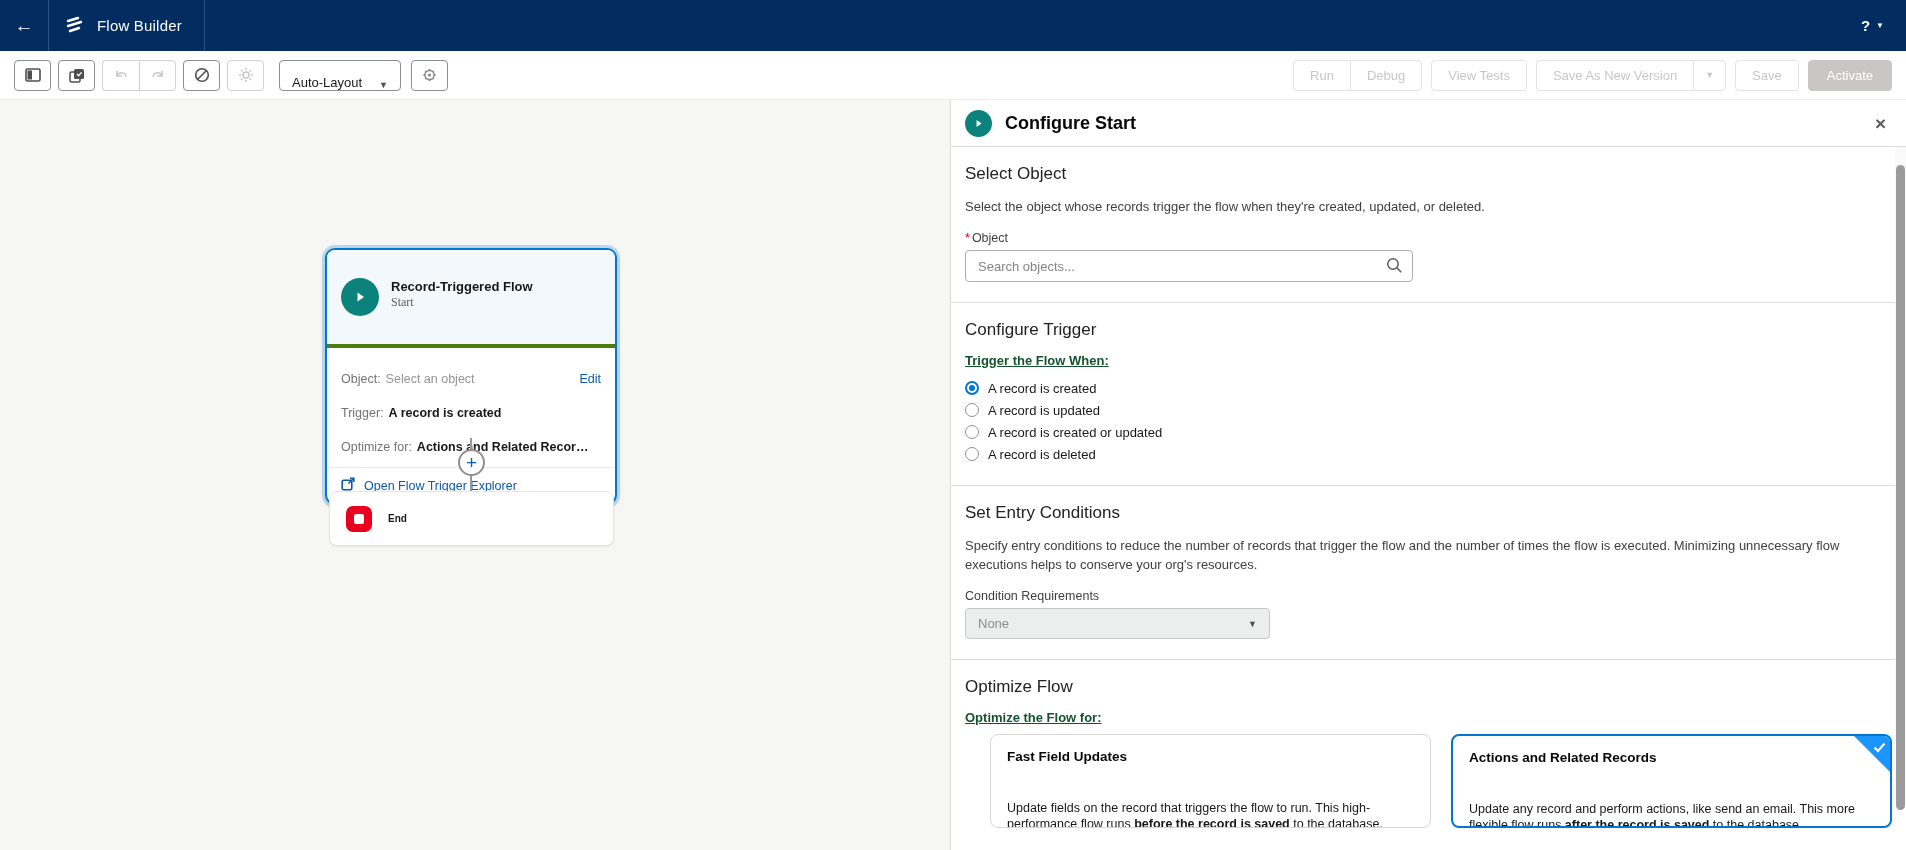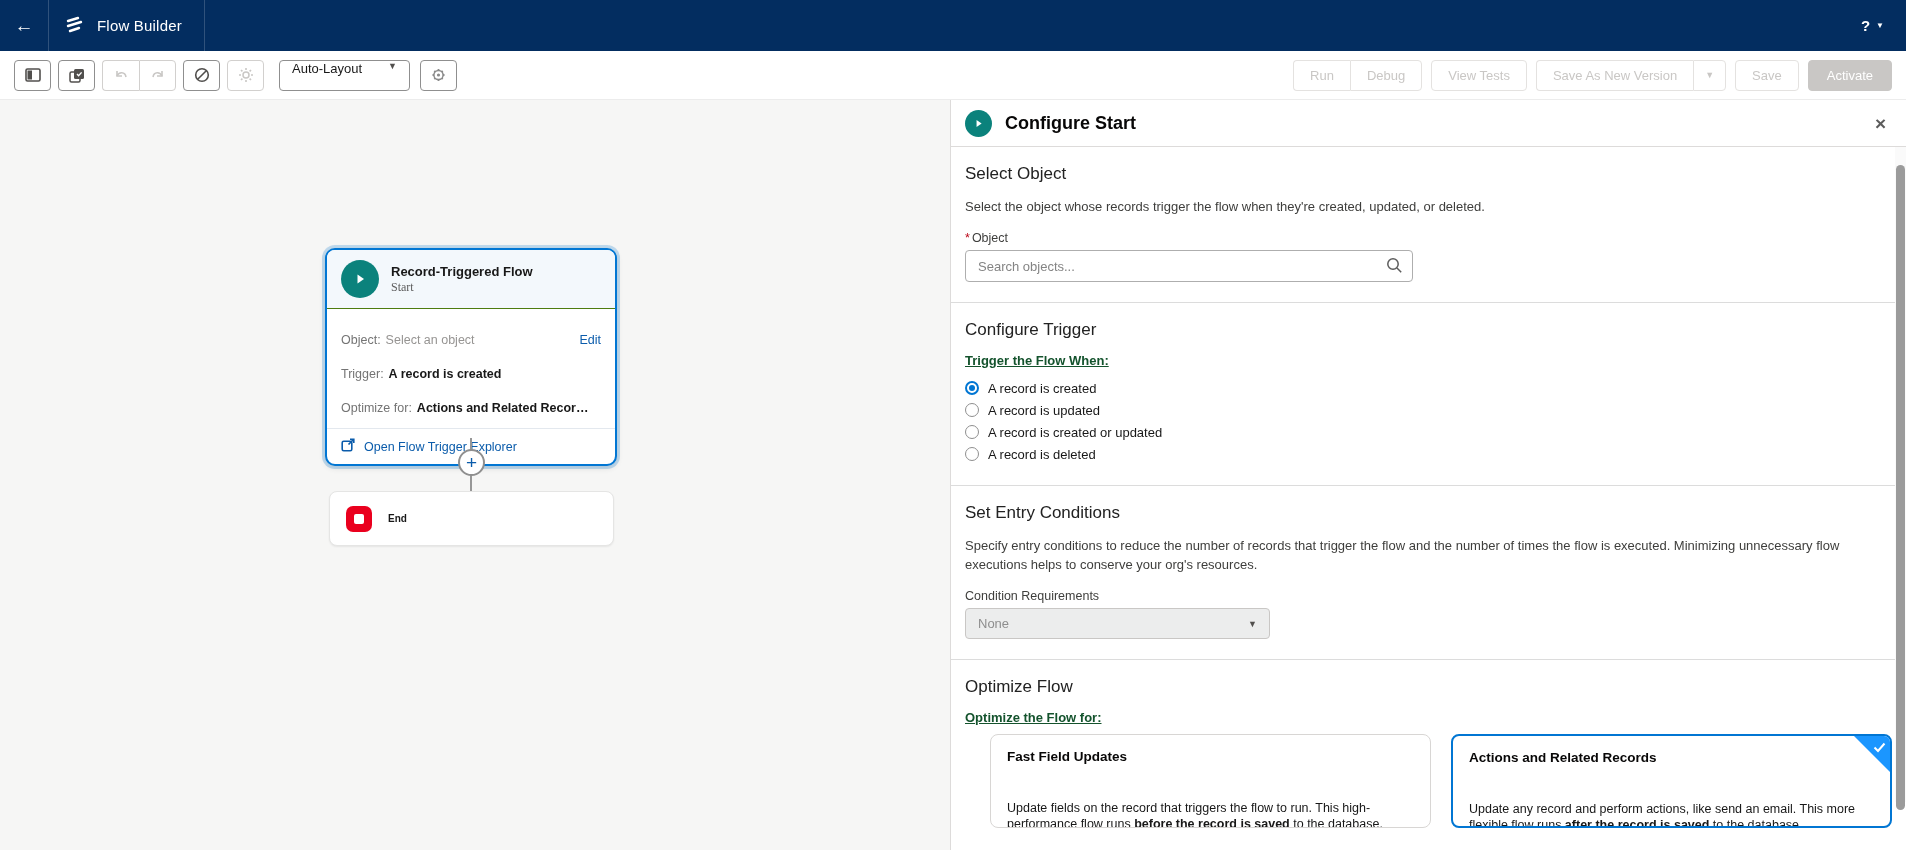--- a/index.html
+++ b/index.html
@@ -20,37 +20,37 @@
 
   
   .toolbar { position:absolute; left:0; top:51px; width:1906px; height:49px; background:#fff; border-bottom:1px solid #ececec; display:flex; align-items:center; padding:0 14px; }
   .icon-btn { width:37px; height:31px; border:1px solid #8f8f8f; border-radius:4px; background:#fff; display:flex; align-items:center; justify-content:center; margin-right:7px; cursor:pointer; color:#514f4d; }
   .icon-btn svg { display:block; }
   .icon-btn.disabled { border-color:#d2d0ce; color:#c9c7c5; cursor:default; }
   .btn-pair { display:flex; margin-right:7px; }
   .btn-pair .icon-btn { margin-right:0; }
   .btn-pair .icon-btn:first-child { border-radius:4px 0 0 4px; border-right:none; }
   .btn-pair .icon-btn:last-child { border-radius:0 4px 4px 0; }
-  .dropdown-btn { height:31px; border:1px solid #8f8f8f; border-radius:4px; background:#fff; display:flex; align-items:flex-start; gap:26px; padding:0 12px; font-size:13px; color:#181818; margin:0 10px 0 8px; cursor:pointer; }
+  .dropdown-btn { height:31px; border:1px solid #8f8f8f; border-radius:4px; background:#fff; display:flex; align-items:flex-end; gap:17px; padding:0 12px; font-size:13px; color:#181818; margin:0 10px 0 8px; cursor:pointer; }
   .dd-caret { font-size:9px; color:#514f4d; }
 
   .toolbar-right { margin-left:auto; display:flex; align-items:center; gap:9px; }
   .tbtn { height:31px; background:#fff; border:1px solid #e4e2e0; border-radius:4px; padding:0 16px; font-size:13px; color:#c9c7c5; display:flex; align-items:center; cursor:default; }
   .tgroup { display:flex; }
   .tgroup .tbtn { border-radius:0; border-right-width:0; }
   .tgroup .tbtn:first-child { border-radius:4px 0 0 4px; }
   .tgroup .tbtn:last-child { border-radius:0 4px 4px 0; border-right-width:1px; }
   .tbtn.caret-seg { padding:0 11px; font-size:9px; }
   .tbtn.activate { background:#c9c7c5; border-color:#c9c7c5; color:#fff; padding:0 18px; }
 
   
   .canvas { position:absolute; left:0; top:100px; width:950px; height:750px; background:#f6f6f5; }
 
   .start-node { position:absolute; left:325px; top:148px; width:292px; background:#fff; border:2px solid #0176d3; border-radius:10px; box-shadow:0 0 0 3px rgba(1,118,211,.22), 0 2px 6px rgba(0,0,0,.12); cursor:pointer; }
-  .sn-header { display:flex; align-items:center; gap:12px; padding:10px 14px; background:#f3f8fc; border-bottom:1px solid #4d7c0f; border-radius:8px 8px 0 0; }
+  .sn-header { display:flex; gap:12px; padding:28px 14px; background:#f3f8fc; border-bottom:4px solid #4d7c0f; border-radius:8px 8px 0 0; }
   .sn-circle { width:38px; height:38px; border-radius:50%; background:#0b827c; display:flex; align-items:center; justify-content:center; flex:none; }
   .sn-title { font-size:13px; font-weight:bold; color:#181818; line-height:17px; }
   .sn-sub { font-size:12px; color:#5c5c5c; line-height:15px;font-family:Liberation Serif, serif; }
   .sn-body { padding:9px 14px 8px 14px; }
   .sn-row { display:flex; align-items:baseline; font-size:12.5px; line-height:23px; white-space:nowrap;margin-top:11px; }
   .sn-label { color:#747474; margin-right:5px; flex:none; }
   .sn-val-muted { color:#969492; }
   .sn-val-bold { font-weight:bold; color:#181818; }
   .sn-truncate { max-width:172px; overflow:hidden; text-overflow:ellipsis; white-space:nowrap; display:inline-block; vertical-align:bottom; }
   .sn-edit { margin-left:auto; color:#0b5cab; cursor:pointer; }

